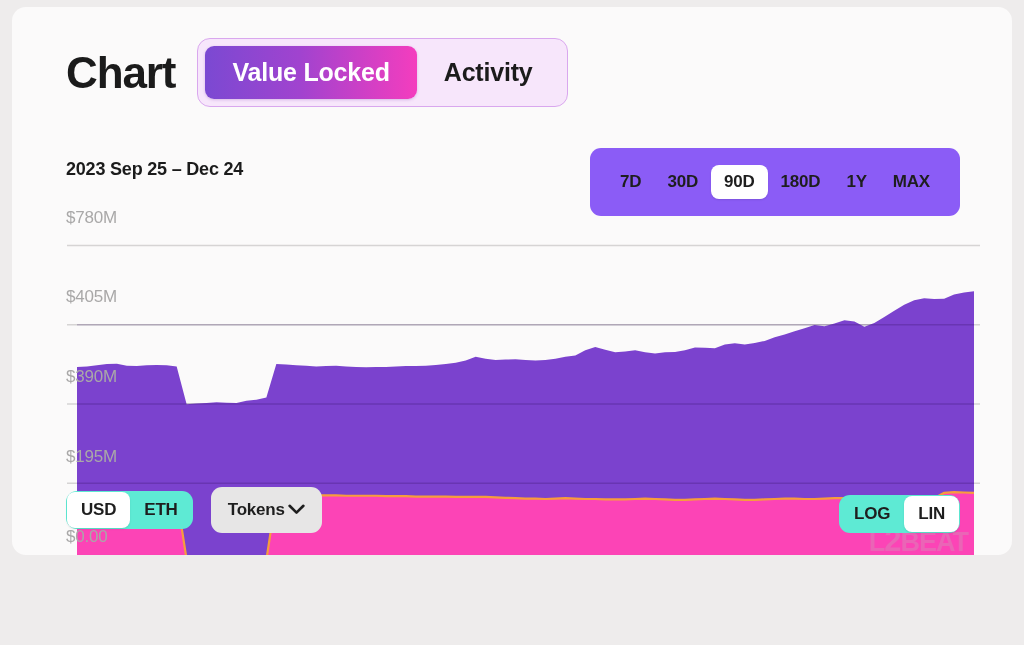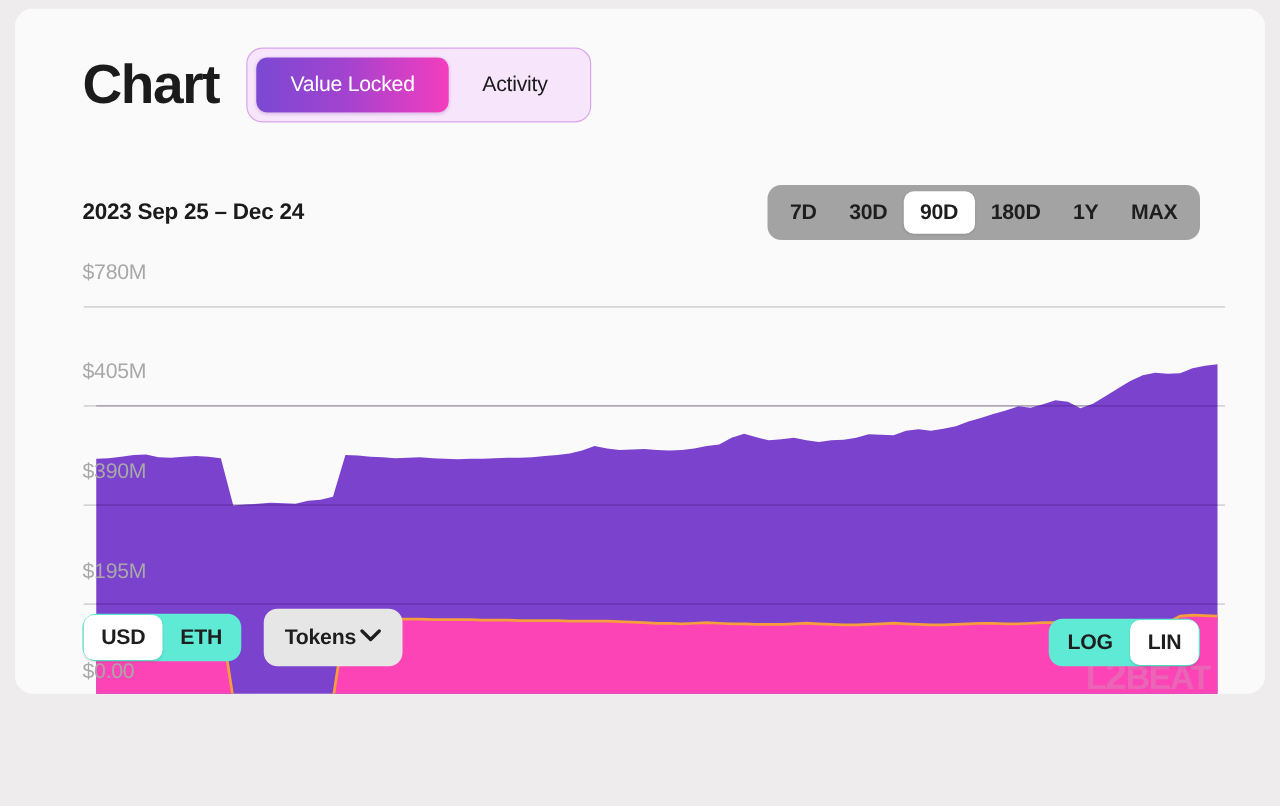--- a/index.html
+++ b/index.html
@@ -49,22 +49,22 @@
     display: flex;
     align-items: center;
     background: #f7e6fb;
     border: 1px solid #d9a7ee;
     border-radius: 13px;
     padding: 7px;
     gap: 0px;
   }
 
   .view-tab {
-    font-size: 17px;
-    font-weight: 400;
+    font-size: 25px;
+    font-weight: 700;
     padding: 12px 27px;
     border-radius: 9px;
     color: #1b1b1b;
     cursor: pointer;
     white-space: nowrap;
     letter-spacing: -0.2px;
   }
 
   .view-tab.active {
     background: linear-gradient(90deg, #7b49d2 0%, #a143cf 45%, #f43dbe 100%);
@@ -82,23 +82,23 @@
     color: #1b1b1b;
     letter-spacing: -0.2px;
   }
 
   #timerange-toggle {
     position: absolute;
     right: 52px;
     top: 141px;
     display: flex;
     align-items: center;
-    background: #a3a3a3;
+    background: #8b5cf6;
     border-radius: 11px;
-    padding: 5px;
+    padding: 17px;
   }
 
   .tr-item {
     font-size: 17px;
     font-weight: 700;
     color: #1e1e1e;
     padding: 7px 13px;
     border-radius: 8px;
     cursor: pointer;
     letter-spacing: -0.2px;

